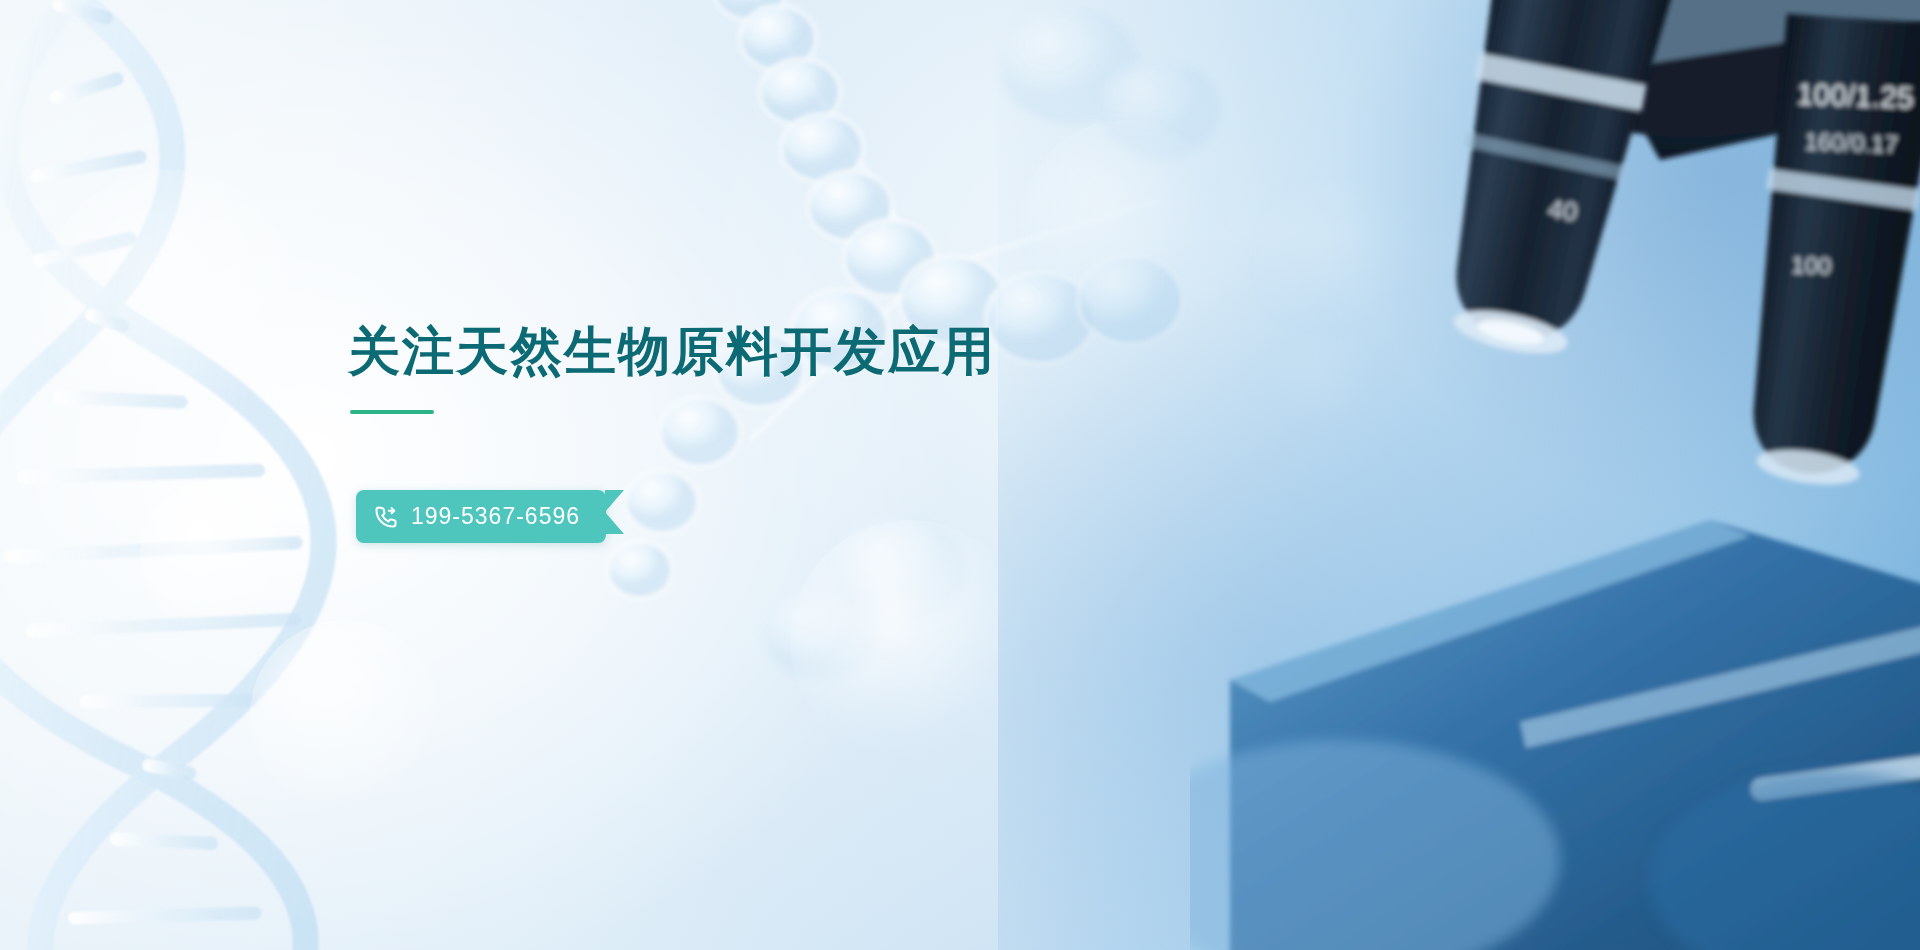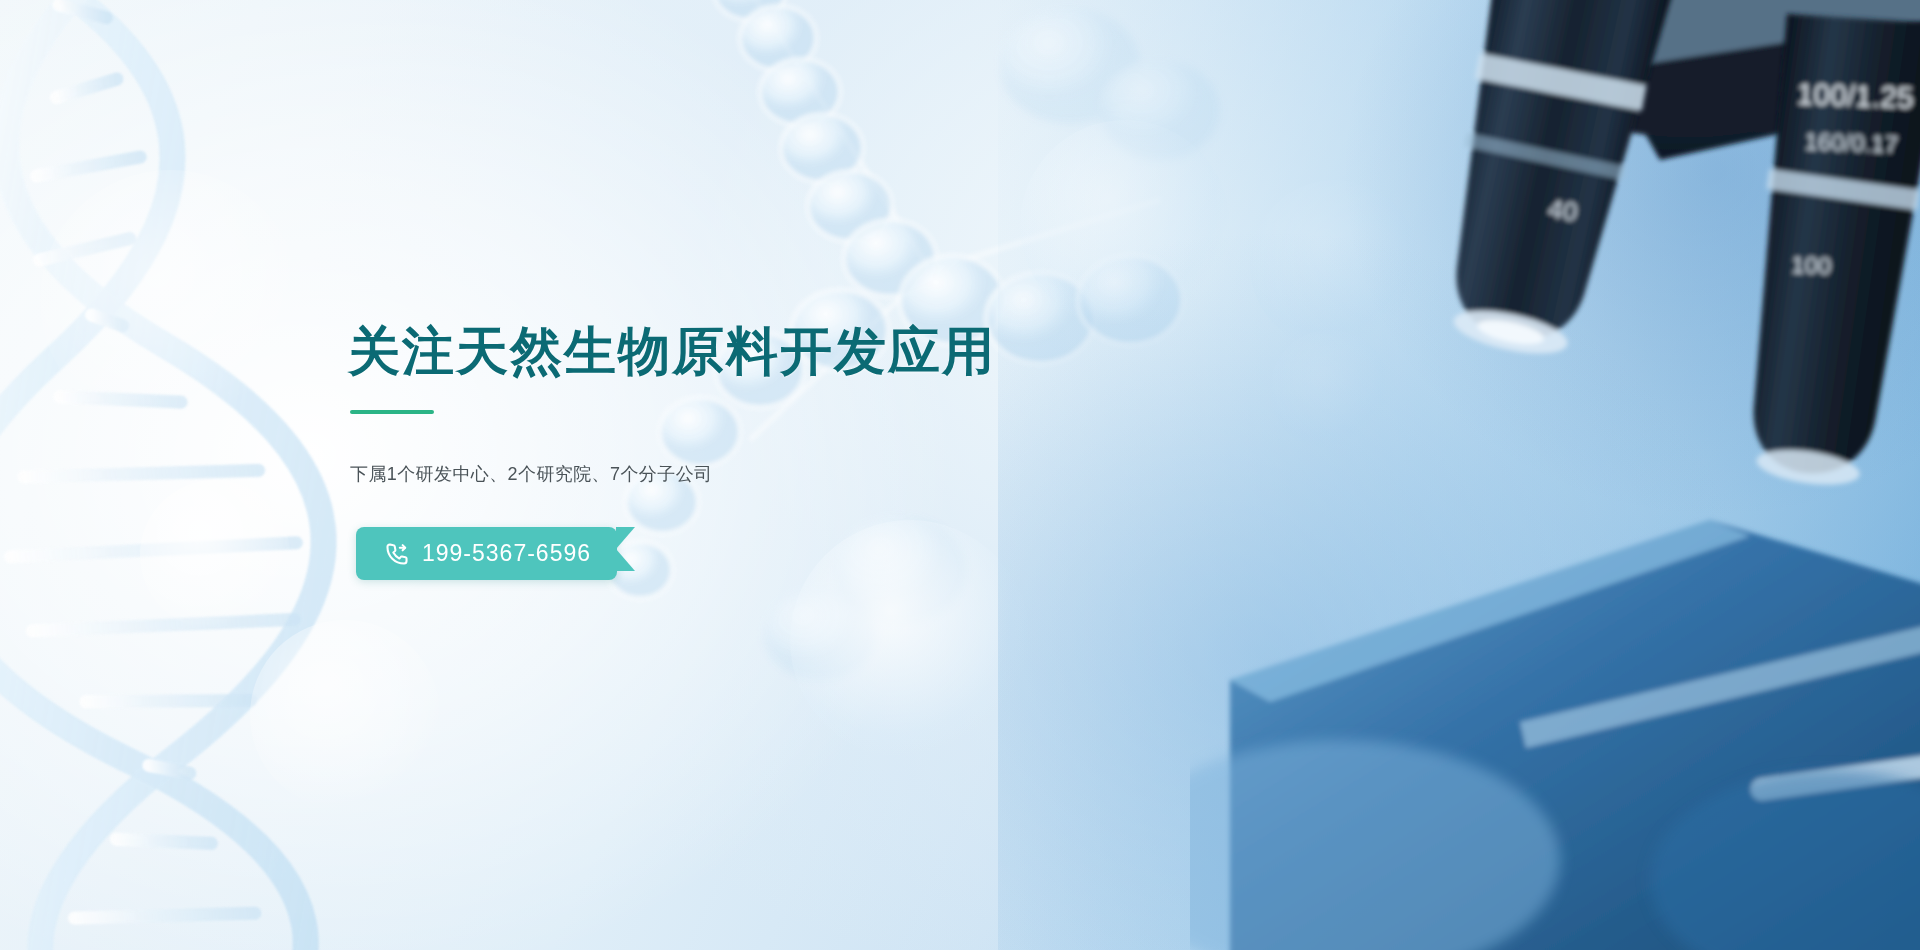--- a/index.html
+++ b/index.html
@@ -111,21 +111,21 @@
     letter-spacing: 0.4px;
   }
   .subcopy-line { display: block; white-space: nowrap; }
 
   .phone-btn {
     position: relative;
     display: inline-flex;
     align-items: center;
     gap: 12px;
     margin: 34px 0 0 8px;
-    padding: 13px 26px 13px 28px;
+    padding: 13px 26px 13px 17px;
     background: #4ec5bd;
     color: #ffffff;
     font-size: 23px;
     letter-spacing: 1px;
     border: none;
     border-radius: 8px;
     cursor: pointer;
     box-shadow: 0 2px 8px rgba(40,140,135,0.22);
     font-family: "Liberation Sans", "DejaVu Sans", sans-serif;
   }
@@ -315,21 +315,20 @@
     </g>
   </svg>
 
   <div class="content">
 
     <h1 class="headline">关注天然生物原料开发应用</h1>
 
     <div class="accent-bar"></div>
 
     <div class="subcopy">
-      <span class="subcopy-line">下属1个研发中心、2个研究院、7个分子公司</span>
     </div>
 
     <button class="phone-btn">
       <span class="phone-icon">
         <svg width="26" height="26" viewBox="0 0 24 24" fill="none" stroke="#ffffff" stroke-width="1.9" stroke-linecap="round" stroke-linejoin="round">
           <path d="M5.5 3.2 C4.2 3.2 3.2 4.2 3.2 5.5 c0 8.5 6.8 15.3 15.3 15.3 1.3 0 2.3-1 2.3-2.3 v-2.4
                    c0-.6-.4-1.1-1-1.2 l-3.2-.6 c-.5-.1-1 .1-1.3.5 l-1.1 1.4 c-2.4-1.3-4.3-3.2-5.6-5.6
                    l1.4-1.1 c.4-.3.6-.8.5-1.3 l-.6-3.2 c-.1-.6-.6-1-1.2-1 Z"></path>
           <path d="M14.6 6.2 h4.6"></path>
           <path d="M17.2 3.8 l2.4 2.4 -2.4 2.4"></path>

